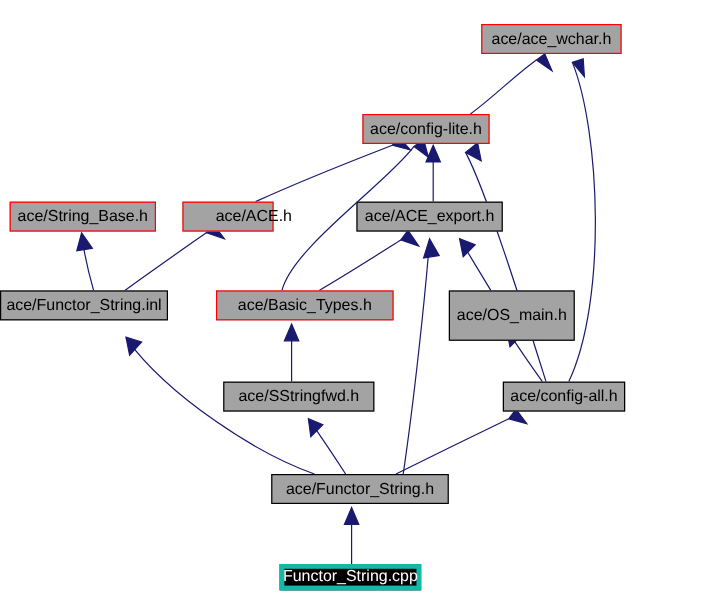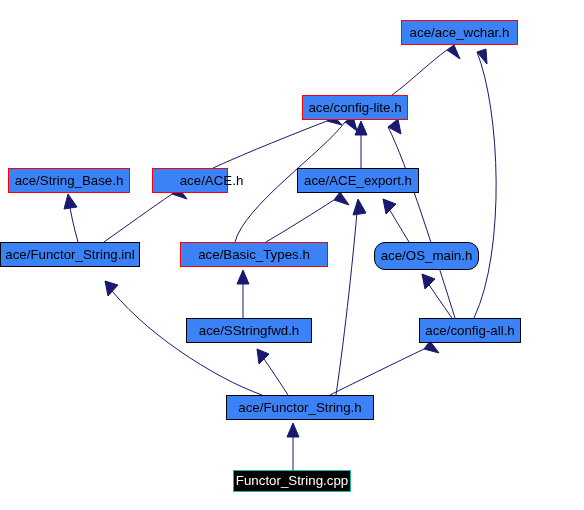--- a/index.html
+++ b/index.html
@@ -26,29 +26,29 @@
     position: absolute;
     box-sizing: border-box;
     display: flex;
     align-items: center;
     justify-content: center;
     white-space: nowrap;
     font-size: 13.3px;
     line-height: 1;
     letter-spacing: 0px;
     color: #000000;
-    background: #3b82f6;
+    background: #a3a3a3;
     border: 1px solid #000000;
   }
   .node-box.red {
     border: 1px solid #ff0000;
   }
   .node-box.root {
     background: #000000;
-    border: 1px solid #14b8a6;
+    border: 4px solid #14b8a6;
     color: #ffffff;
   }
   .node-label {
     display: block;
     transform: translateY(-0.5px);
   }
   .edge-path {
     fill: none;
     stroke: #191970;
     stroke-width: 1;
@@ -148,21 +148,21 @@
       </div>
       <div class="node-box" style="left: 297px; top: 168px; width: 122px; height: 25px;">
         <span class="node-label">ace/ACE_export.h</span>
       </div>
       <div class="node-box" style="left: 0; top: 242px; width: 140px; height: 25px;">
         <span class="node-label">ace/Functor_String.inl</span>
       </div>
       <div class="node-box red" style="left: 180px; top: 242px; width: 148px; height: 25px;">
         <span class="node-label">ace/Basic_Types.h</span>
       </div>
-      <div class="node-box" style="left: 374px; top: 242px; width: 105px; height: 28px; border-radius: 11px;">
+      <div class="node-box" style="left: 374px; top: 242px; width: 105px; height: 42px;">
         <span class="node-label">ace/OS_main.h</span>
       </div>
       <div class="node-box" style="left: 186px; top: 318px; width: 126px; height: 25px;">
         <span class="node-label">ace/SStringfwd.h</span>
       </div>
       <div class="node-box" style="left: 419px; top: 318px; width: 102px; height: 25px;">
         <span class="node-label">ace/config-all.h</span>
       </div>
       <div class="node-box" style="left: 226px; top: 395px; width: 148px; height: 25px;">
         <span class="node-label">ace/Functor_String.h</span>

